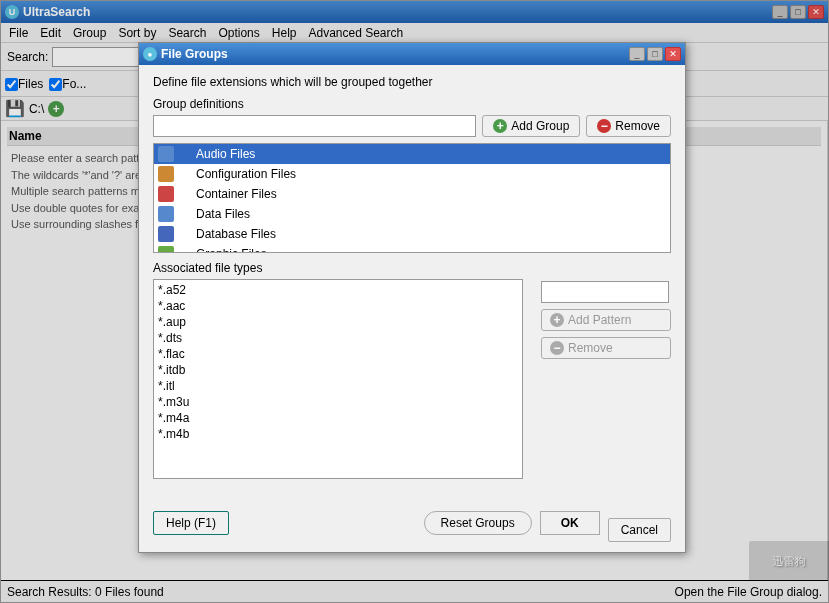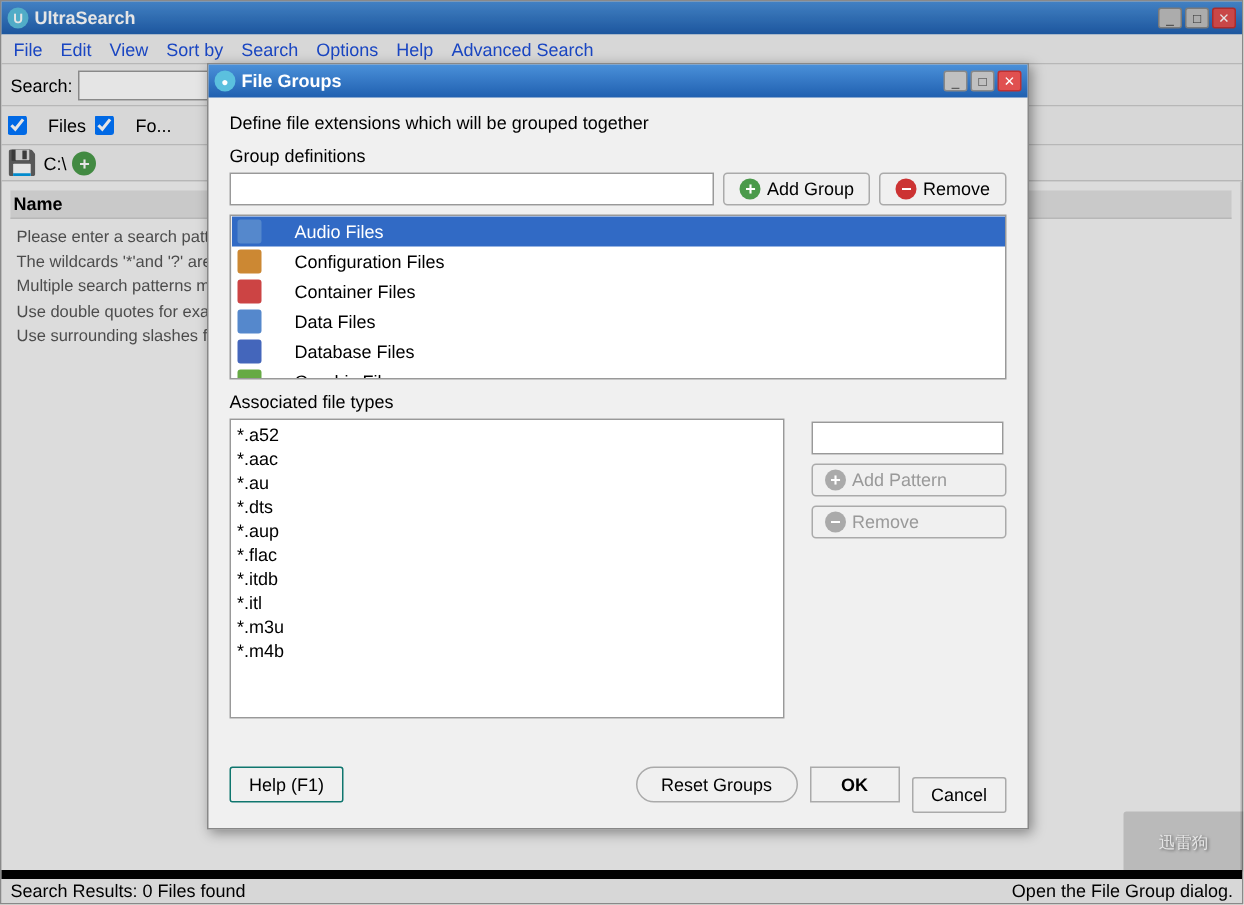--- a/index.html
+++ b/index.html
@@ -76,21 +76,21 @@
       height: 20px;
       display: flex;
       align-items: center;
       padding: 0 2px;
       border-bottom: 1px solid #ccc;
     }
     .menu-item {
       padding: 2px 6px;
       cursor: pointer;
       font-size: 12px;
-      color: #1d4ed8;
+      color: #000000;
     }
 
     
     .search-bar {
       background: #f0f0f0;
       height: 28px;
       display: flex;
       align-items: center;
       padding: 2px 6px;
       gap: 4px;
@@ -111,22 +111,22 @@
       background: #f0f0f0;
       height: 26px;
       display: flex;
       align-items: center;
       padding: 0 4px;
       gap: 6px;
       border-bottom: 1px solid #ccc;
     }
     .checkbox-item {
       display: flex;
-      align-items: center;
-      gap: 14px;
+      align-items: flex-end;
+      gap: 0;
       font-size: 12px;
     }
 
     
     .drive-bar {
       background: #f0f0f0;
       height: 24px;
       display: flex;
       align-items: center;
       padding: 0 4px;
@@ -161,21 +161,21 @@
       line-height: 1.5;
     }
 
     
     .status-bar {
       background: #f0f0f0;
       height: 22px;
       display: flex;
       align-items: center;
       padding: 0 6px;
-      border-top: 6px solid #000000;
+      border-top: 1px solid #000000;
       font-size: 12px;
       justify-content: space-between;
     }
 
     
     .modal-overlay {
       position: absolute;
       top: 0; left: 0;
       width: 829px;
       height: 603px;
@@ -482,21 +482,21 @@
     <div class="title-bar-controls">
       <div class="title-btn">_</div>
       <div class="title-btn">□</div>
       <div class="title-btn close-btn">✕</div>
     </div>
   </div>
 
   <div class="menu-bar">
     <span class="menu-item">File</span>
     <span class="menu-item">Edit</span>
-    <span class="menu-item">View</span>
+    <span class="menu-item">Group</span>
     <span class="menu-item">Sort by</span>
     <span class="menu-item">Search</span>
     <span class="menu-item">Options</span>
     <span class="menu-item">Help</span>
     <span class="menu-item">Advanced Search</span>
   </div>
 
   <div class="search-bar">
     <label class="search-label">Search:</label>
     <input class="search-input" type="text" placeholder="" style="">
@@ -601,27 +601,27 @@
         </div>
       </div>
 
       <div class="section-label">Associated file types</div>
       <div class="file-types-section">
         <div class="file-types-row">
           <div class="file-types-list-wrap">
             <div class="file-types-list">
               <div class="file-type-item">*.a52</div>
               <div class="file-type-item">*.aac</div>
-              <div class="file-type-item">*.au</div>
+              <div class="file-type-item">*.aup</div>
               <div class="file-type-item">*.dts</div>
-              <div class="file-type-item">*.aup</div>
               <div class="file-type-item">*.flac</div>
               <div class="file-type-item">*.itdb</div>
               <div class="file-type-item">*.itl</div>
               <div class="file-type-item">*.m3u</div>
+              <div class="file-type-item">*.m4a</div>
               <div class="file-type-item">*.m4b</div>
 
             </div>
           </div>
           <div class="file-types-controls">
             <input class="pattern-input" type="text" style="">
             <button class="btn-add-pattern">
               <span class="plus-icon" style="background:#aaa;">+</span>
               <span>Add Pattern</span>
             </button>

